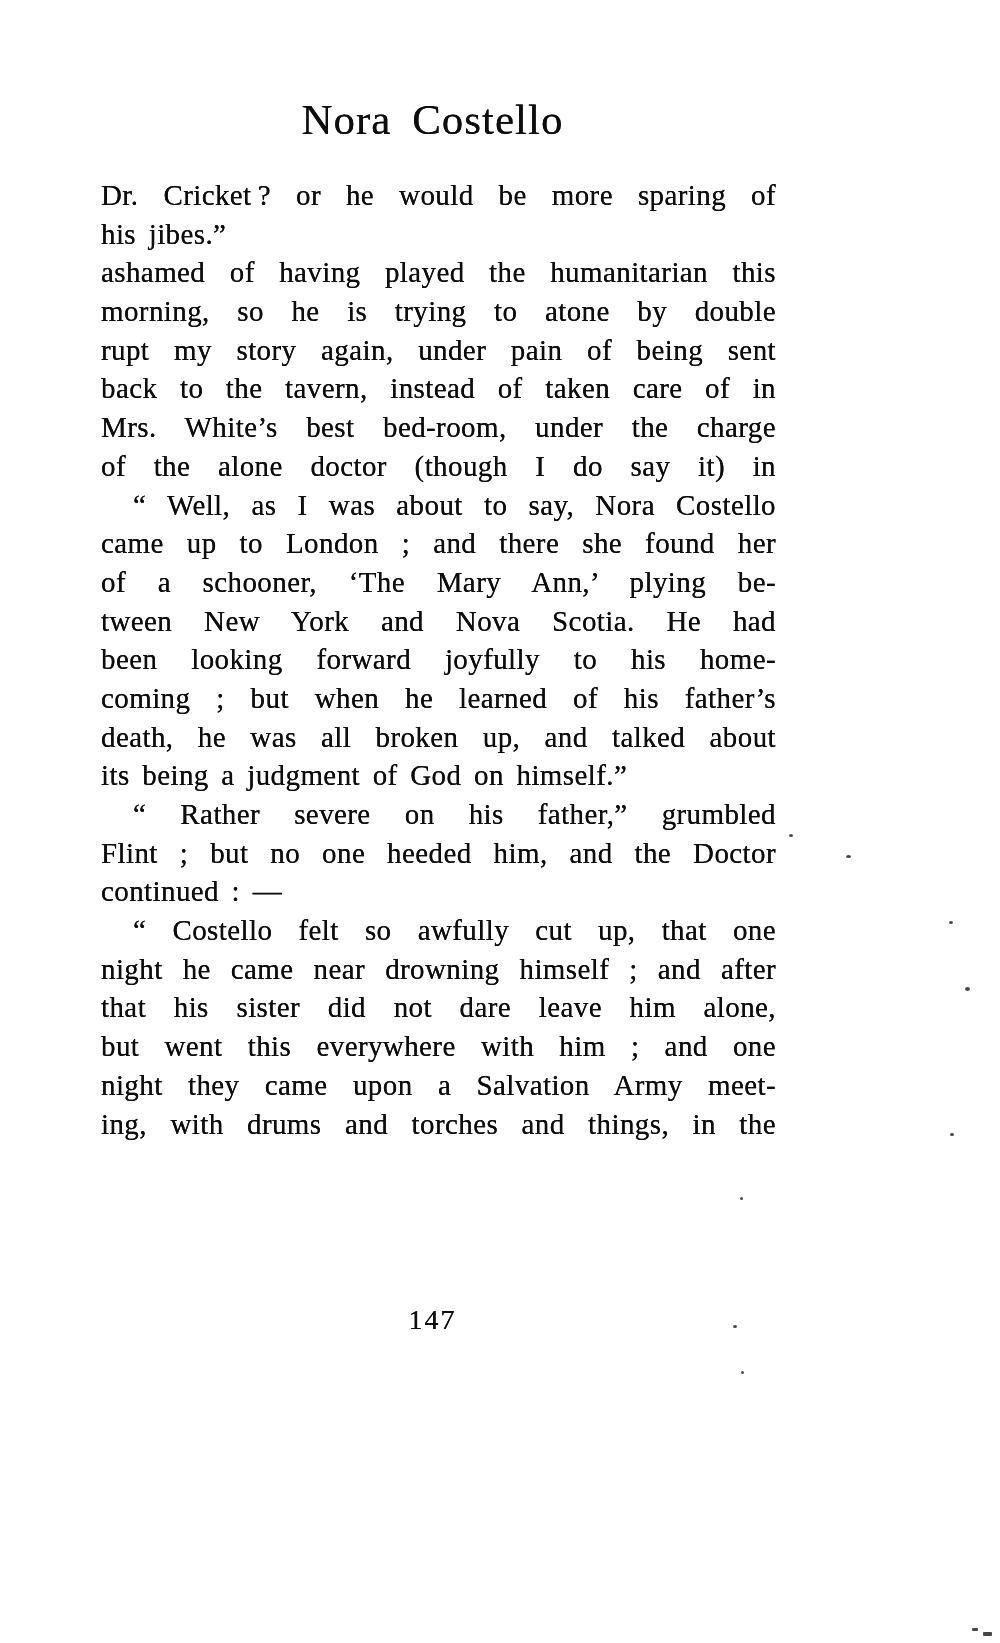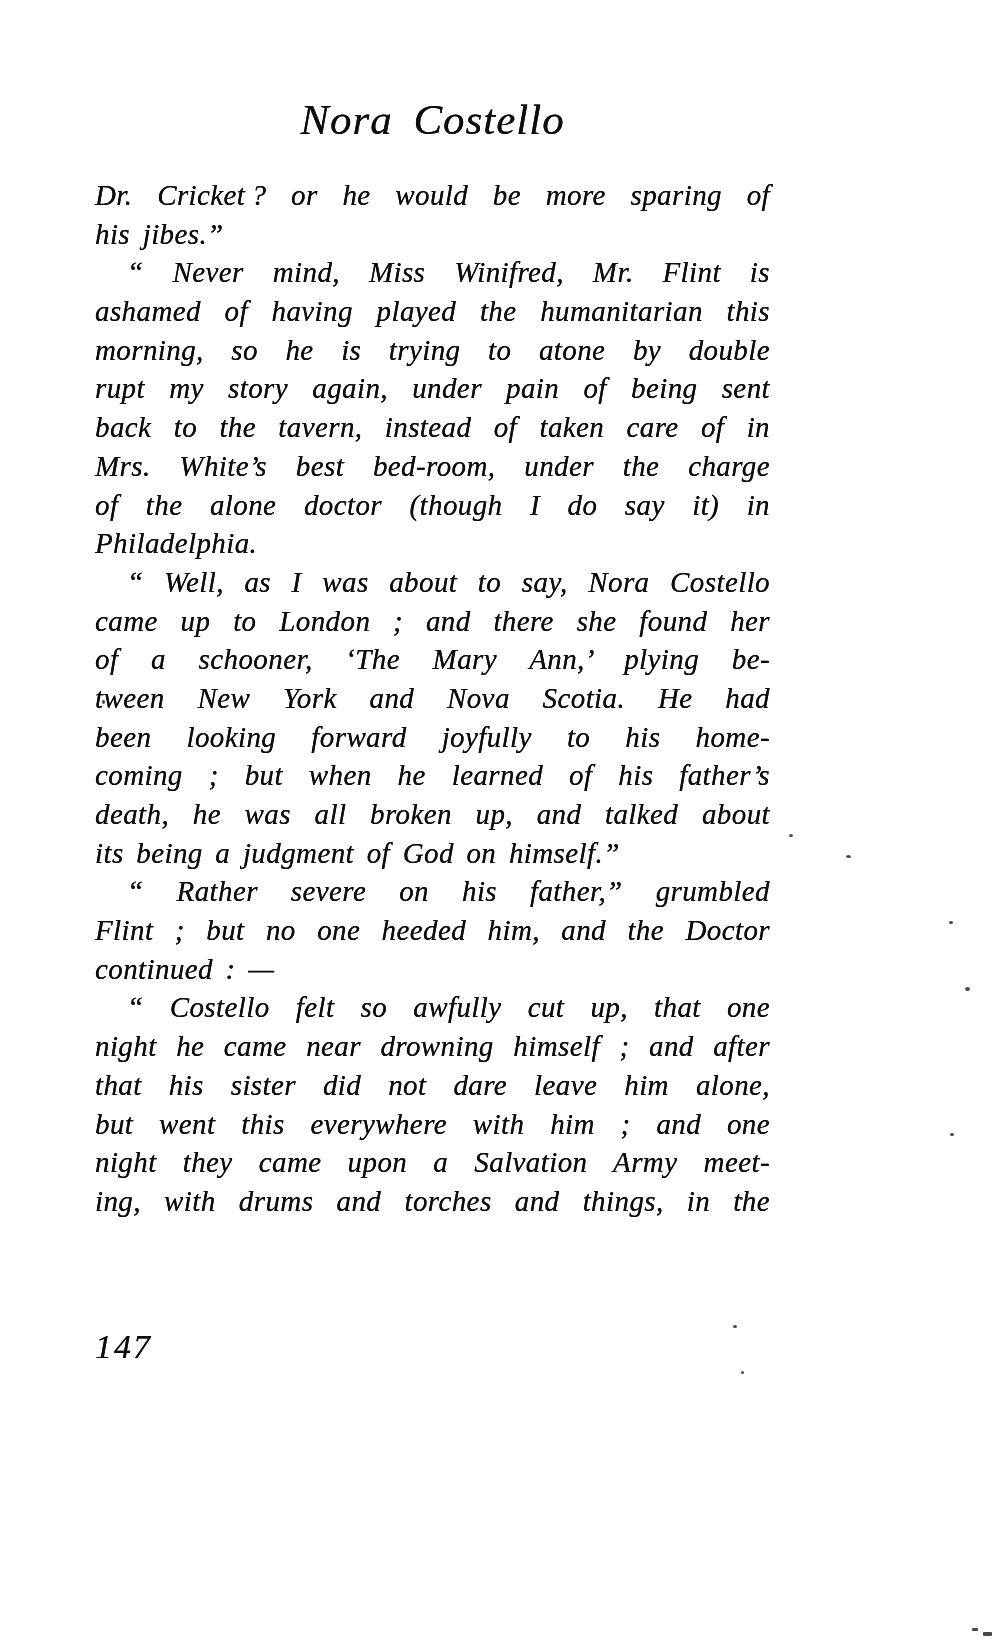--- a/index.html
+++ b/index.html
@@ -4,40 +4,39 @@
 <style>
   html, body { margin: 0; padding: 0; background: #ffffff; }
   .page {
     position: relative;
     width: 1000px;
     height: 1643px;
     background: #ffffff;
     color: #101010;
     font-family: "Liberation Serif", "DejaVu Serif", serif;
     overflow: hidden;
-    font-style: italic;
   }
   .title {
     position: absolute;
     top: 96px;
     left: 95px;
     width: 675px;
     text-align: center;
     font-size: 43px;
     line-height: 1.1;
     letter-spacing: 1px;
     word-spacing: 9px;
     color: #0d0d0d;
     text-shadow: 0 0 0.5px currentColor;
     white-space: nowrap;
   }
   .body-text {
     position: absolute;
     top: 176px;
-    left: 95px;
+    left: 101px;
     width: 675px;
     font-size: 29px;
     line-height: 38.7px;
     letter-spacing: 0.4px;
     word-spacing: 5px;
     color: #0d0d0d;
     text-shadow: 0 0 0.6px currentColor;
   }
   .line {
     text-align: justify;
@@ -49,52 +48,50 @@
   .line.end {
     text-align: right;
     text-align-last: left;
   }
   .line.indent { padding-left: 32px; }
   .page-number {
     position: absolute;
     top: 1306px;
     left: 95px;
     width: 675px;
-    font-size: 34px;
+    text-align: center;
+    font-size: 28px;
     line-height: 1;
     letter-spacing: 2px;
     color: #0d0d0d;
     text-shadow: 0 0 0.6px currentColor;
-    margin-top: 24px;
   }
   .speck {
     position: absolute;
     background: #1a1a1a;
     opacity: 0.8;
     border-radius: 50%;
   }
 </style>
 </head>
 <body>
 
 <div class="page">
 
   <div class="title">Nora Costello</div>
 
   <div class="body-text">
     <div class="line">Dr. Cricket ? or he would be more sparing of</div>
     <div class="line end">his jibes.”</div>
-    <div class="line indent">“ Never mind, Miss Winifred, Mr. Flint is</div>
     <div class="line">ashamed of having played the humanitarian this</div>
     <div class="line">morning, so he is trying to atone by double</div>
     <div class="line">rupt my story again, under pain of being sent</div>
     <div class="line">back to the tavern, instead of taken care of in</div>
     <div class="line">Mrs. White’s best bed-room, under the charge</div>
     <div class="line">of the alone doctor (though I do say it) in</div>
-    <div class="line end">Philadelphia.</div>
     <div class="line indent">“ Well, as I was about to say, Nora Costello</div>
     <div class="line">came up to London ; and there she found her</div>
     <div class="line">of a schooner, ‘The Mary Ann,’ plying be-</div>
     <div class="line">tween New York and Nova Scotia. He had</div>
     <div class="line">been looking forward joyfully to his home-</div>
     <div class="line">coming ; but when he learned of his father’s</div>
     <div class="line">death, he was all broken up, and talked about</div>
     <div class="line end">its being a judgment of God on himself.”</div>
     <div class="line indent">“ Rather severe on his father,” grumbled</div>
     <div class="line">Flint ; but no one heeded him, and the Doctor</div>

